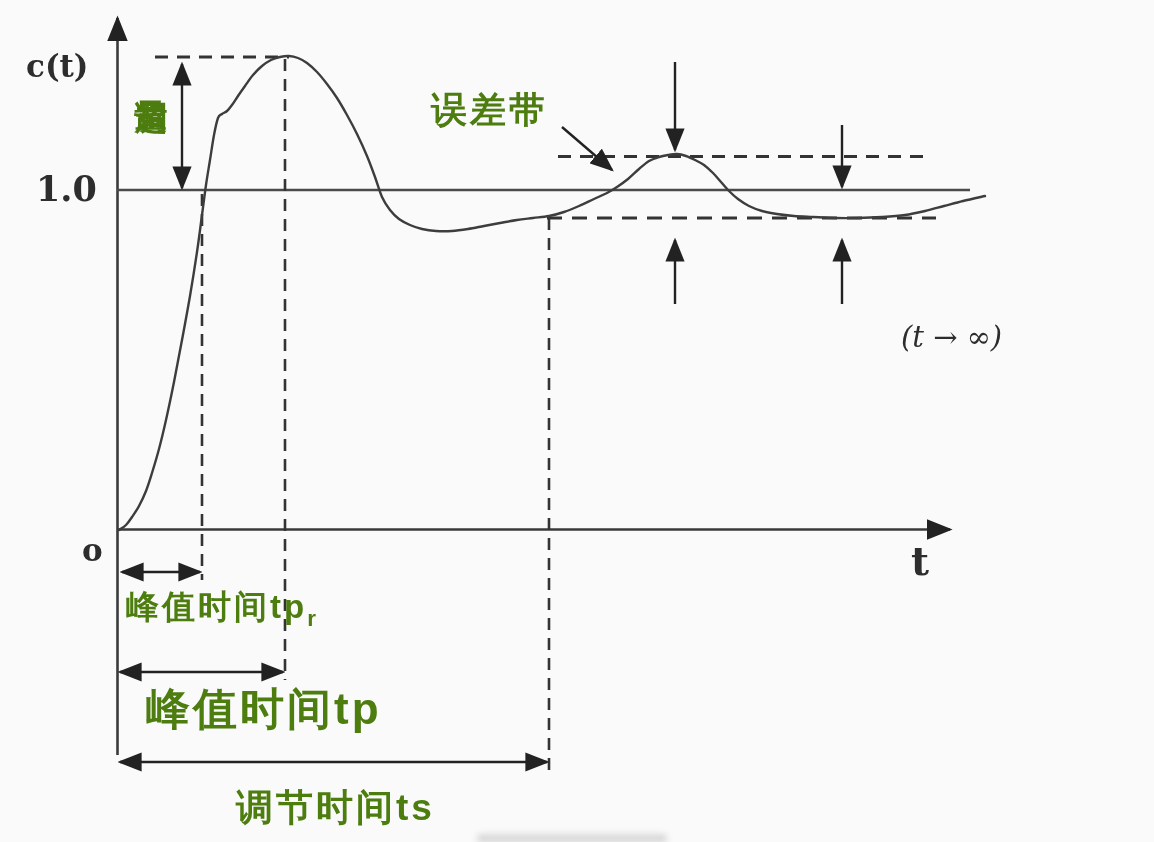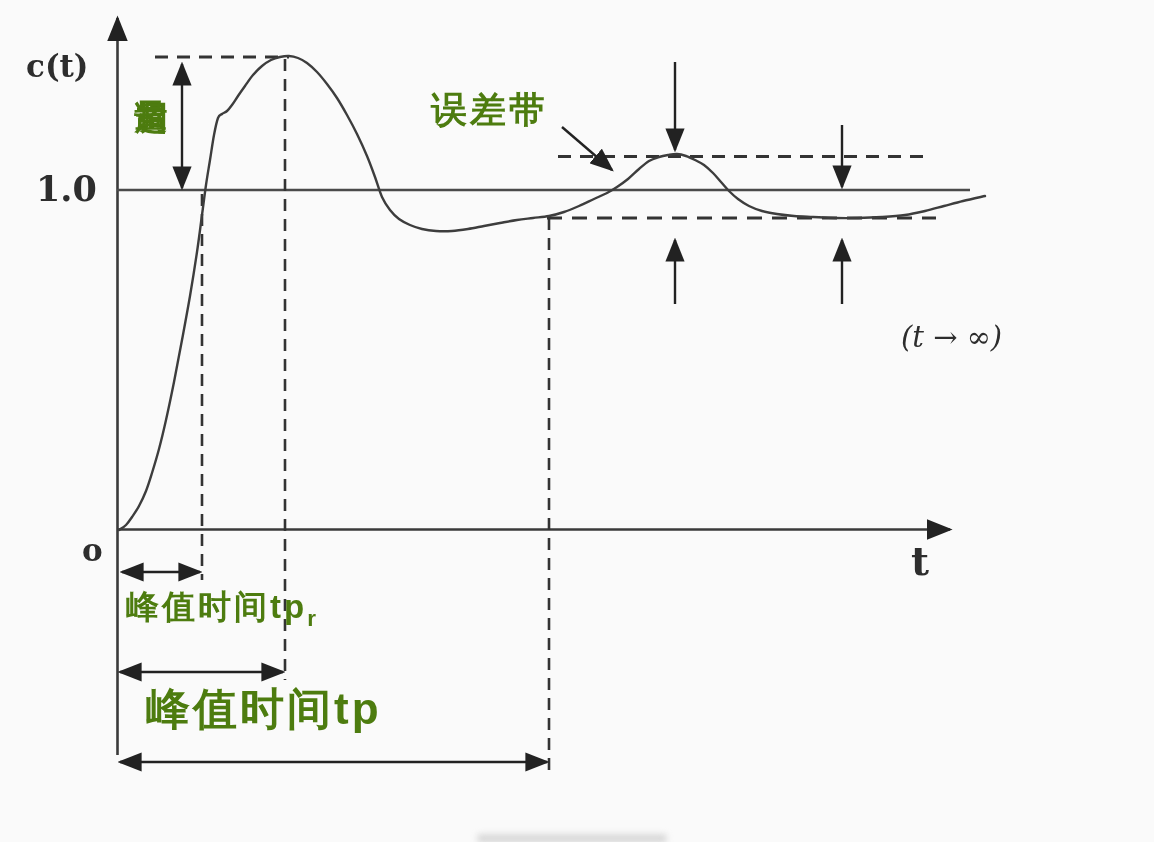--- a/index.html
+++ b/index.html
@@ -72,15 +72,16 @@
 
   <div class="lbl cjk" style="left:431px;top:86px;font-size:36px;">误差带</div>
 
 
   <div class="lbl math" style="left:901px;top:320px;font-size:29px;">(t → ∞)</div>
 
   <div class="lbl cjk" style="left:126px;top:585px;font-size:33px;"><span>峰值时间tp</span><span class="sub">r</span></div>
 
   <div class="lbl cjk" style="left:146px;top:680px;font-size:44px;">峰值时间tp</div>
 
+  <div class="lbl cjk" style="left:236px;top:783px;font-size:37px;">调节时间ts</div>
 
   <div id="caption-smudge"></div>
 </div>
 
 </body></html>

